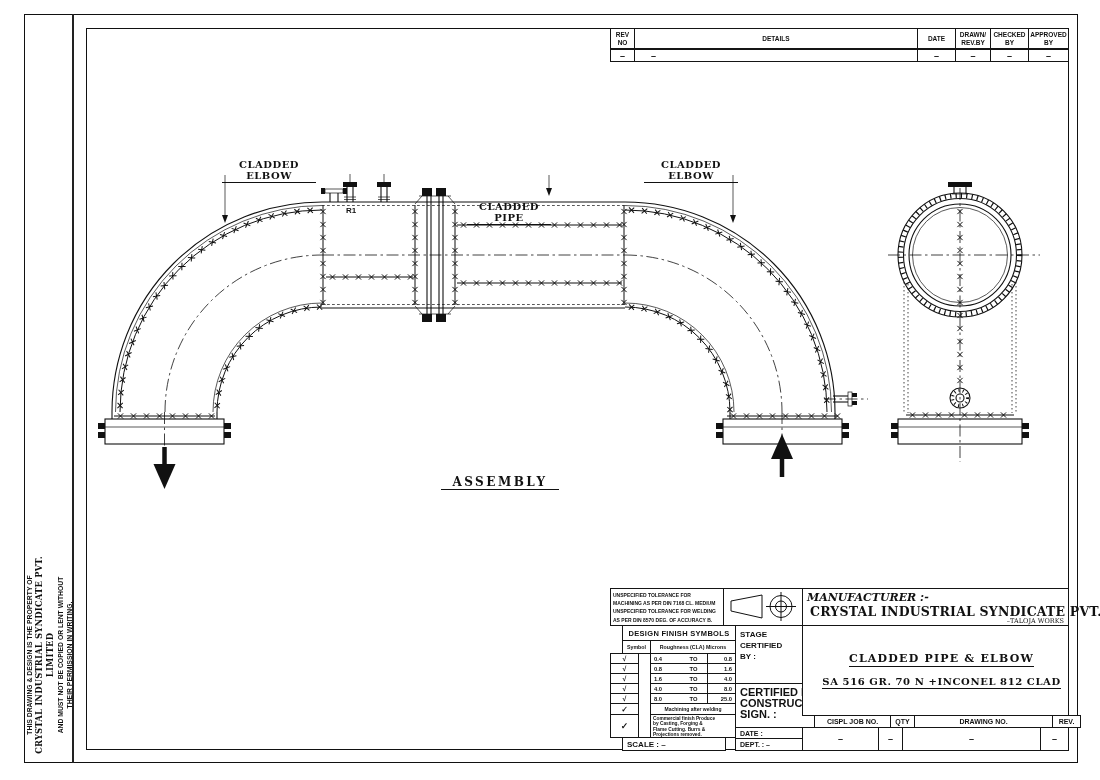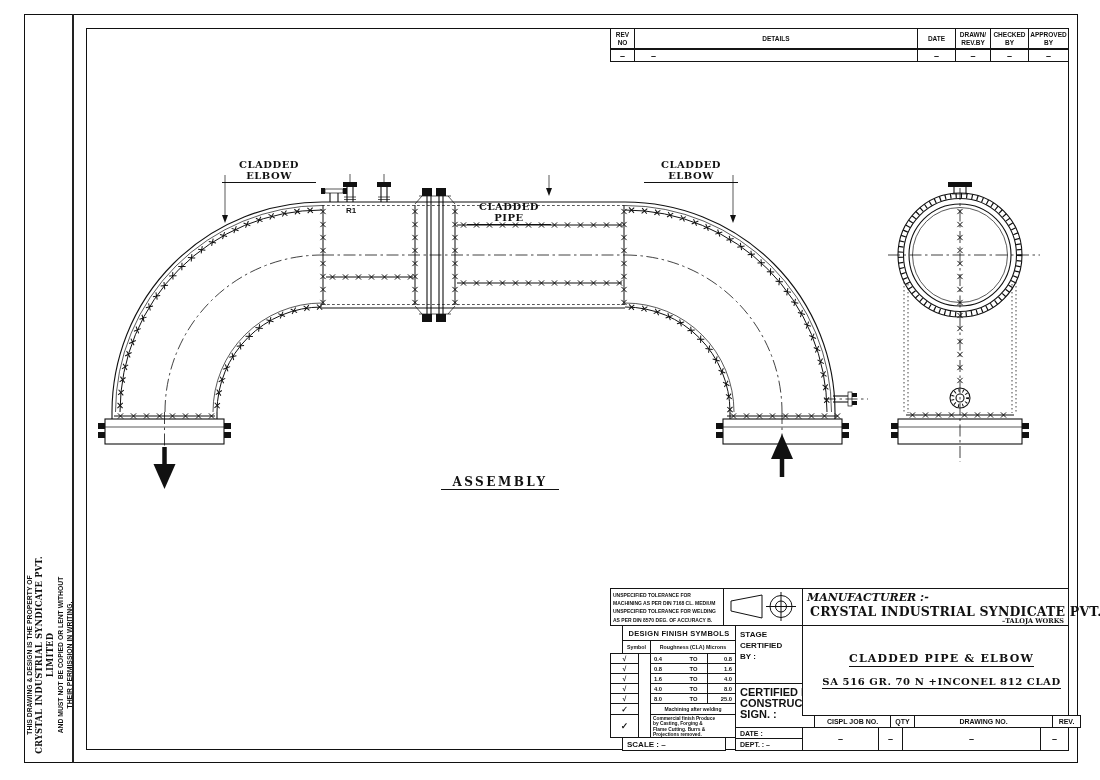--- a/index.html
+++ b/index.html
@@ -473,21 +473,21 @@
     <div class="c left top" style="left:802px;top:588px;width:267px;height:38px;padding:2px 4px;">
       <div style="width:100%;">
         <div class="serif" style="font-style:italic;font-weight:bold;font-size:11px;">MANUFACTURER :-</div>
         <div style="display:flex;align-items:center;gap:3px;">
           <svg width="14" height="14" viewBox="0 0 14 14">
             <circle cx="7" cy="7" r="6.5" fill="#111"></circle>
             <text x="7" y="10.2" text-anchor="middle" font-size="9.5" font-weight="bold" font-family="DejaVu Serif, serif" fill="#fff">S</text>
           </svg>
           <span class="serif" style="font-weight:bold;font-size:12.5px;white-space:nowrap;letter-spacing:.2px;">CRYSTAL INDUSTRIAL SYNDICATE PVT. LTD</span>
         </div>
-        <div class="serif" style="font-weight:bold;font-size:6.5px;text-align:right;margin-top:-2px;">–TALOJA WORKS</div>
+        <div class="serif" style="font-weight:normal;font-size:6.5px;text-align:right;margin-top:-2px;">–TALOJA WORKS</div>
       </div>
     </div>
 
     <div class="c bold" style="left:610px;top:625px;width:114px;height:16px;font-size:7.5px;letter-spacing:.3px;">DESIGN FINISH SYMBOLS</div>
     <div class="c bold" style="left:610px;top:640px;width:29px;height:14px;font-size:5.3px;">Symbol</div>
     <div class="c bold" style="left:638px;top:640px;width:86px;height:14px;font-size:5.3px;">Roughness (CLA) Microns</div>
 
     <div class="c" style="left:610px;top:653px;width:29px;height:11px;font-size:7px;font-weight:bold;">√</div>
     <div class="c bold left" style="left:638px;top:653px;width:30px;height:11px;font-size:5.8px;padding-left:3px;">0.4</div>
     <div class="c bold" style="left:667px;top:653px;width:29px;height:11px;font-size:5.8px;border-left:none;border-right:none;">TO</div>

